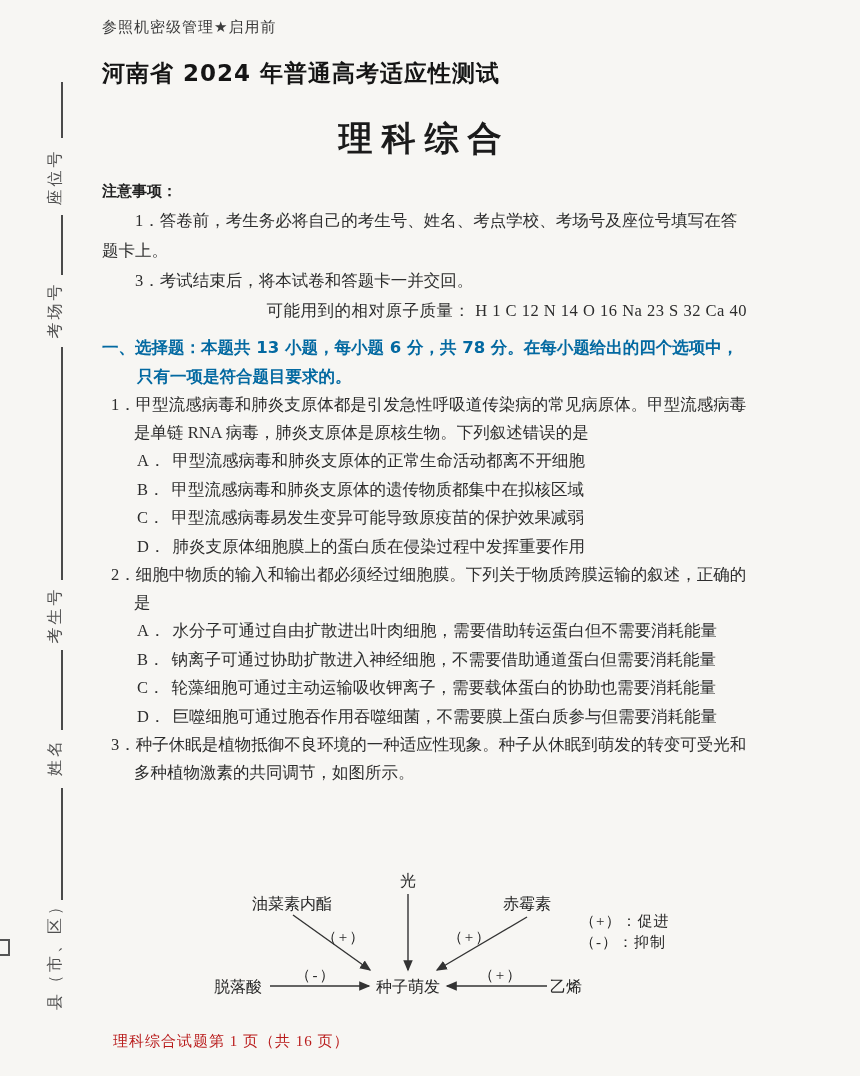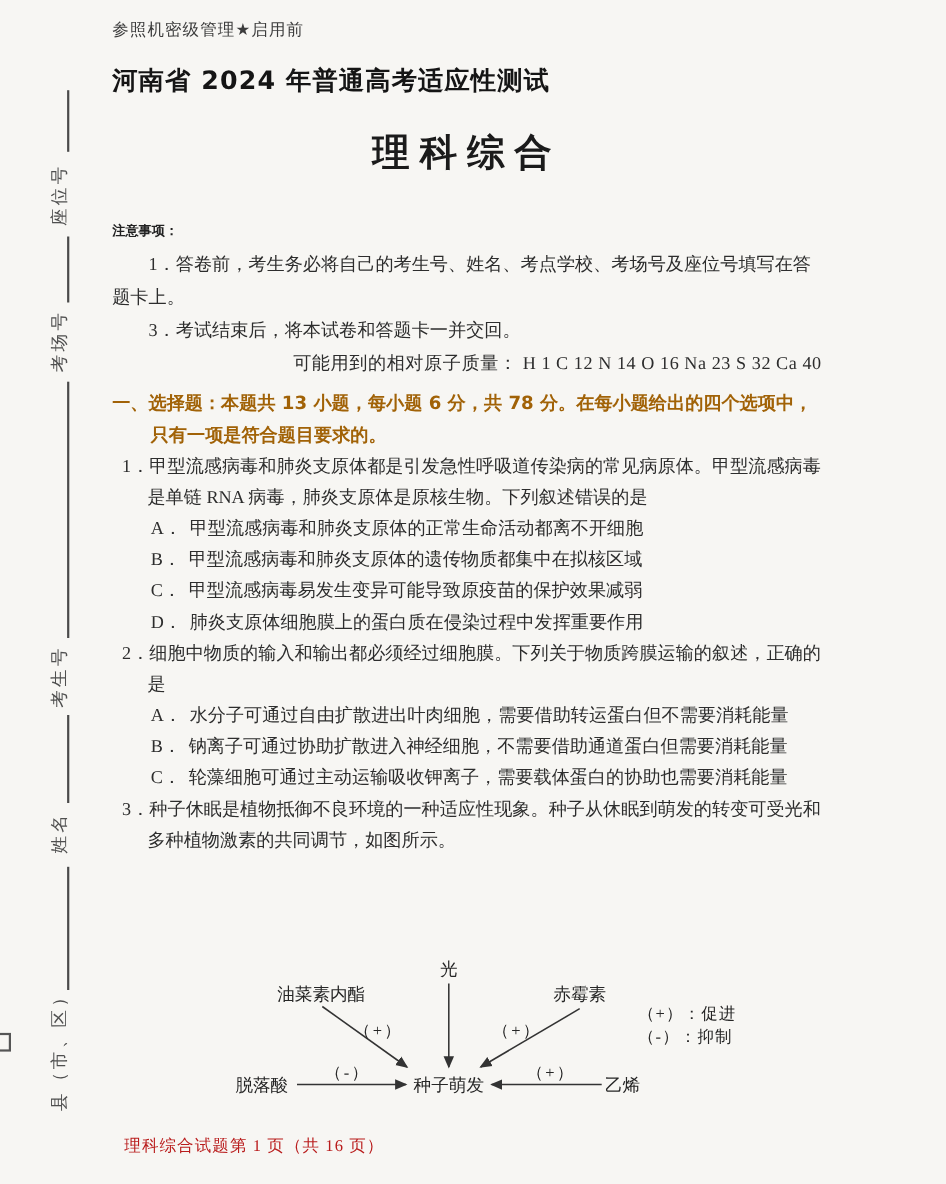--- a/index.html
+++ b/index.html
@@ -29,26 +29,26 @@
   
   .content { position:absolute; left:102px; top:18px; width:645px; }
   .sec-note { font-size:15px; color:#3c3c3c; letter-spacing:1px;
               font-family:"DejaVu Sans","Liberation Sans",sans-serif; }
   .title { margin-top:21px; text-align:left; font-size:23px; font-weight:700;
            color:#151515; letter-spacing:1px;
            font-family:"DejaVu Sans","Liberation Sans",sans-serif; }
   .subject { margin-top:27px; text-align:center; font-size:34px; font-weight:700;
              color:#1b1b1b; letter-spacing:9px;
              font-family:"DejaVu Sans","Liberation Sans",sans-serif; }
-  .notice-heading { margin-top:34px; font-size:12px; font-weight:700; line-height:29px;
+  .notice-heading { margin-top:15px; font-size:15px; font-weight:700; line-height:29px;
                     color:#222; font-family:"DejaVu Sans","Liberation Sans",sans-serif; }
   .notice-item { font-size:16.5px; line-height:30px; text-indent:2em; }
   .atomic { font-size:16.5px; line-height:30px; text-indent:2em; letter-spacing:0.5px;text-align:right; }
   .sec-head { margin-top:7px; font-size:16.5px; font-weight:700; line-height:29px;
-              padding-left:35px; text-indent:-35px; color:#a16207;
+              padding-left:35px; text-indent:-35px; color:#0369a1;
               font-family:"DejaVu Sans","Liberation Sans",sans-serif; }
   .stem { font-size:16.5px; line-height:28px; padding-left:32px; text-indent:-23px; }
   .option { font-size:16.5px; line-height:28.5px; padding-left:35px; }
   .option .olabel { margin-right:7px; }
 
   
   .diagram { position:absolute; left:150px; top:864px; width:560px; height:160px; }
   .diagram text { font-size:16px; fill:#262626;
                   font-family:"Liberation Serif","DejaVu Serif",serif; }
   .diagram text.sign { font-size:15px; letter-spacing:2px; }
@@ -96,20 +96,21 @@
       <p class="option"><span class="olabel">B．</span><span>甲型流感病毒和肺炎支原体的遗传物质都集中在拟核区域</span></p>
       <p class="option"><span class="olabel">C．</span><span>甲型流感病毒易发生变异可能导致原疫苗的保护效果减弱</span></p>
       <p class="option"><span class="olabel">D．</span><span>肺炎支原体细胞膜上的蛋白质在侵染过程中发挥重要作用</span></p>
     </div>
 
     <div>
       <p class="stem"><span class="qnum">2．</span><span>细胞中物质的输入和输出都必须经过细胞膜。下列关于物质跨膜运输的叙述，正确的是</span></p>
       <p class="option"><span class="olabel">A．</span><span>水分子可通过自由扩散进出叶肉细胞，需要借助转运蛋白但不需要消耗能量</span></p>
       <p class="option"><span class="olabel">B．</span><span>钠离子可通过协助扩散进入神经细胞，不需要借助通道蛋白但需要消耗能量</span></p>
       <p class="option"><span class="olabel">C．</span><span>轮藻细胞可通过主动运输吸收钾离子，需要载体蛋白的协助也需要消耗能量</span></p>
+      <p class="option"><span class="olabel">D．</span><span>巨噬细胞可通过胞吞作用吞噬细菌，不需要膜上蛋白质参与但需要消耗能量</span></p>
     </div>
 
     <div>
       <p class="stem"><span class="qnum">3．</span><span>种子休眠是植物抵御不良环境的一种适应性现象。种子从休眠到萌发的转变可受光和多种植物激素的共同调节，如图所示。</span></p>
     </div>
   </div>
 
   <svg class="diagram" viewBox="0 0 560 160">
     <defs>
       <marker id="ah" markerWidth="9" markerHeight="8" refX="7" refY="4" orient="auto">

